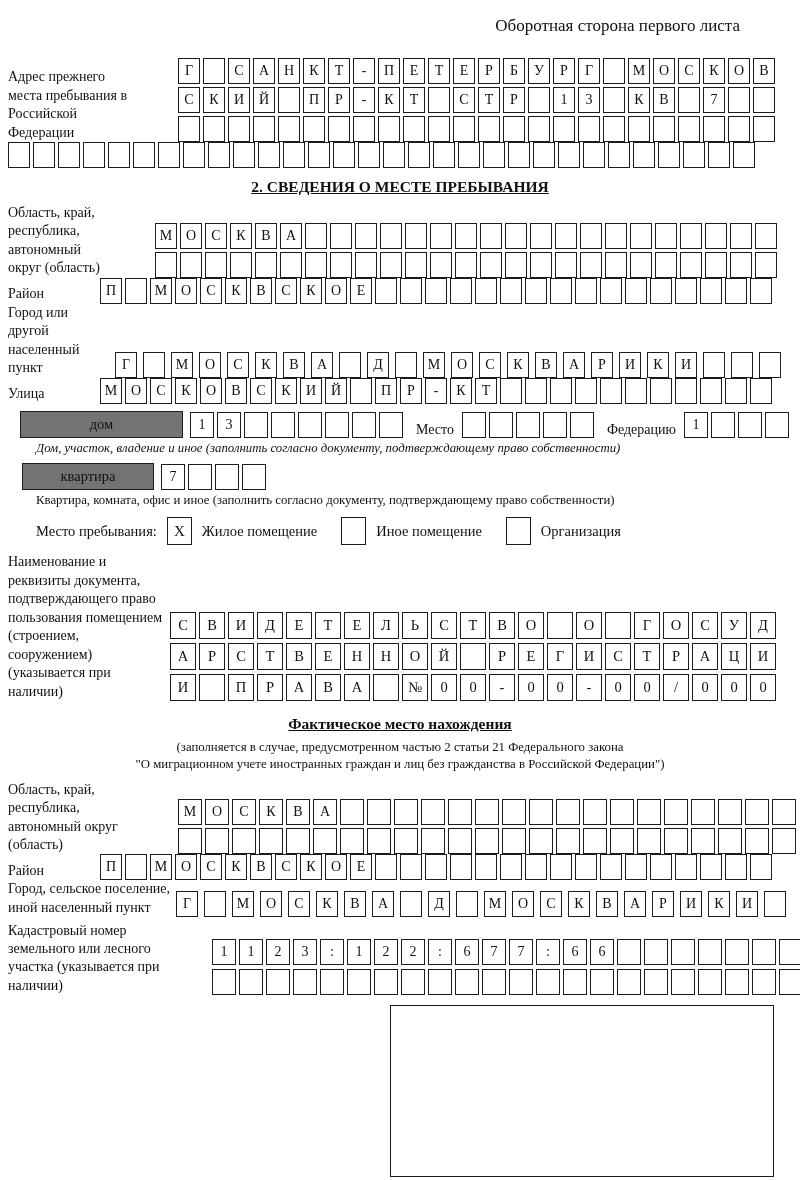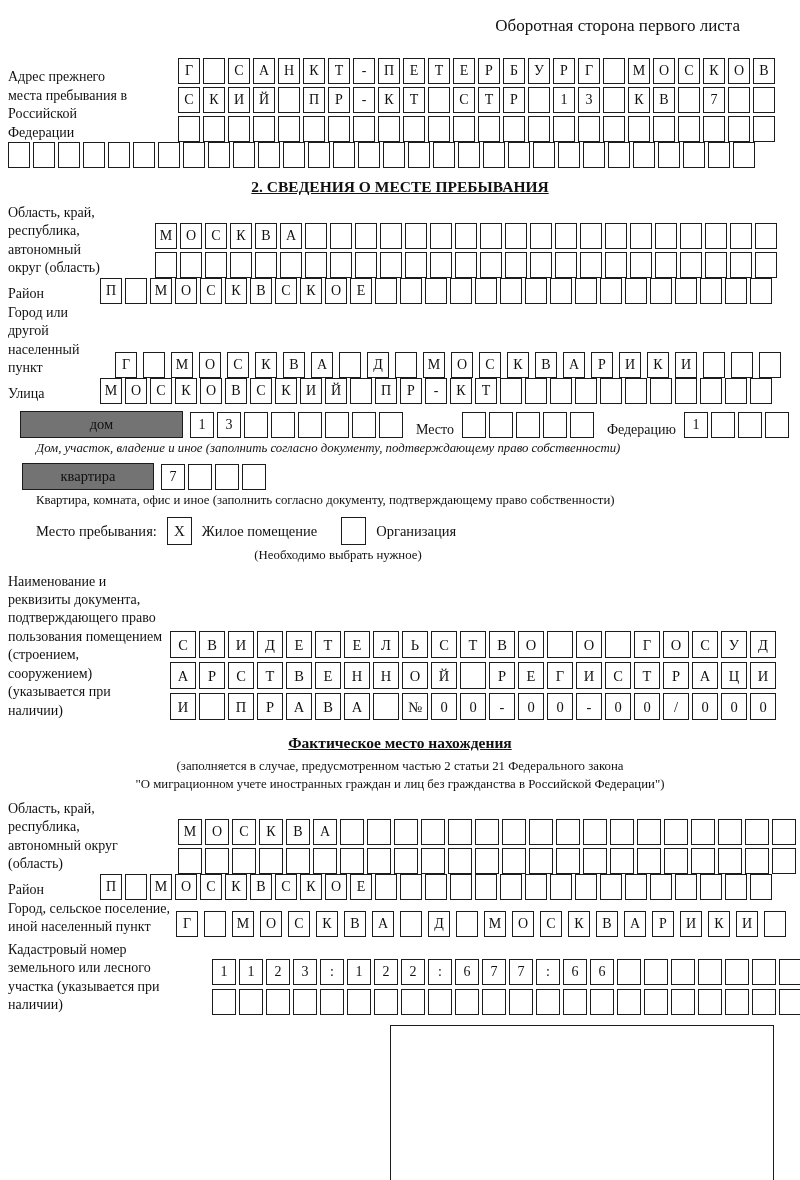--- a/index.html
+++ b/index.html
@@ -374,24 +374,27 @@
   <div class="caption" style="margin:2px 0 4px 28px;">Квартира, комната, офис и иное (заполнить согласно документу, подтверждающему право собственности)</div>
 
   <div class="res-row">
     <span>Место пребывания:</span>
     <span class="res-opt">
       <span class="chk">X</span>
       <span>Жилое помещение</span>
     </span>
     <span class="res-opt">
       <span class="chk"></span>
+      <span>Иное помещение</span>
+    </span>
+    <span class="res-opt">
+      <span class="chk"></span>
       <span>Организация</span>
     </span>
   </div>
-  <div class="caption center" style="width:660px;">(Необходимо выбрать нужное)</div>
 
   <div class="frow" style="margin-top:8px;">
     <div class="lbl" style="width:162px;">
       <span class="in" style="width:158px;">Наименование и реквизиты документа, подтверждающего право пользования помещением (строением, сооружением) (указывается при наличии)</span>
     </div>
     <div class="stack" style="row-gap:4px;">
       <div class="cells big">
           <span class="cell">С</span>
           <span class="cell">В</span>
           <span class="cell">И</span>

